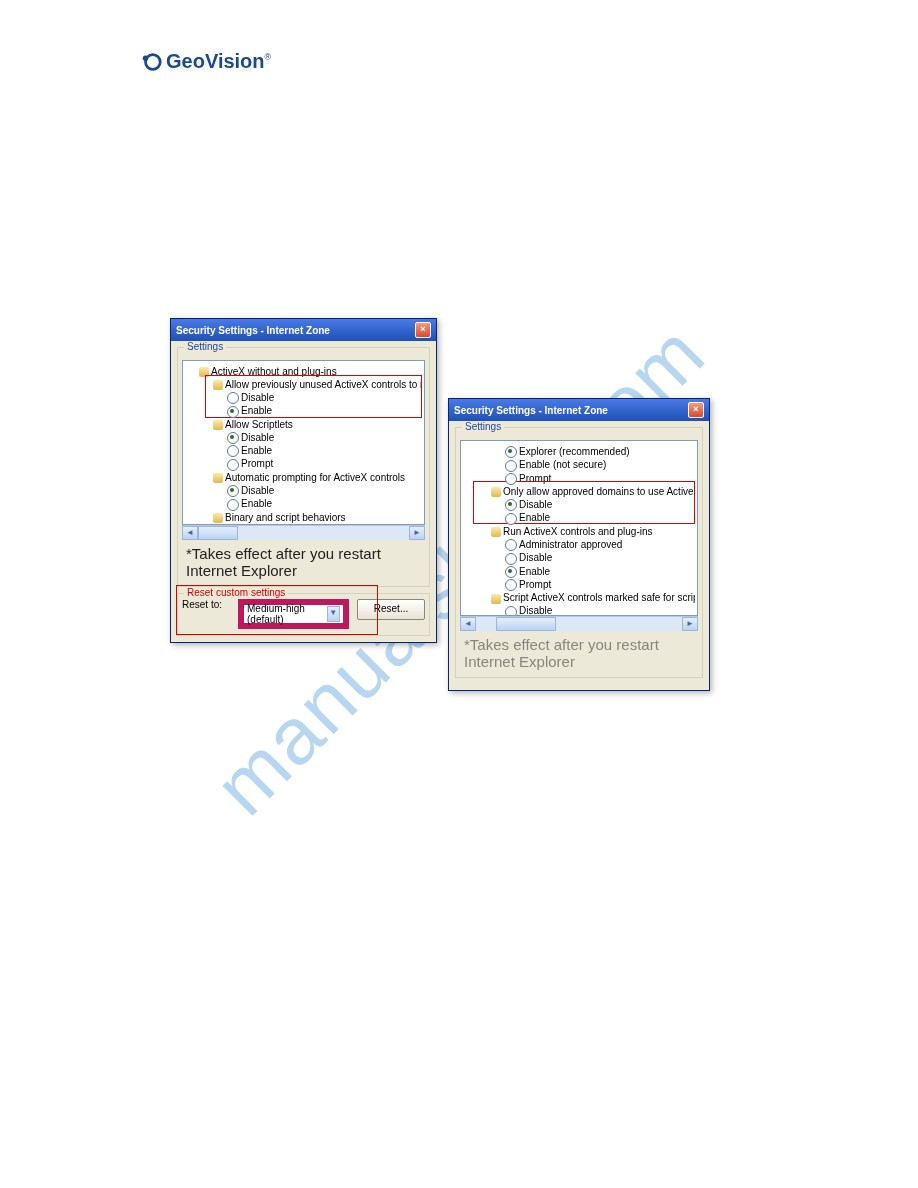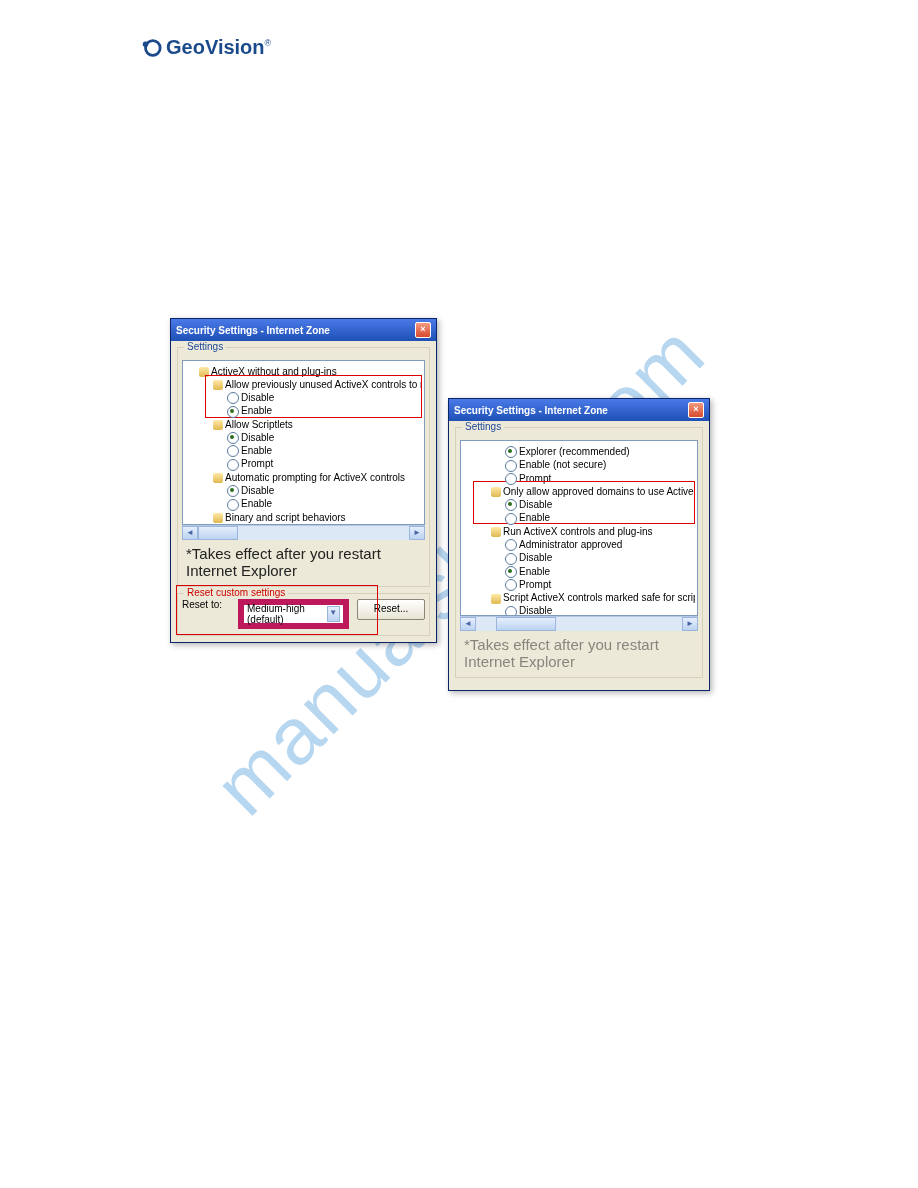--- a/index.html
+++ b/index.html
@@ -7,21 +7,21 @@
   padding: 0;
   background: #fff;
   width: 918px;
   height: 1188px;
   font-family: Tahoma, Arial, sans-serif;
   position: relative;
   overflow: hidden;
 }
 .logo {
   position: absolute;
-  top: 36px;
+  top: 50px;
   left: 140px;
   display: flex;
   align-items: center;
 }
 .logo-icon {
   width: 22px;
   height: 22px;
   margin-right: 4px;
 }
 .logo-text {

